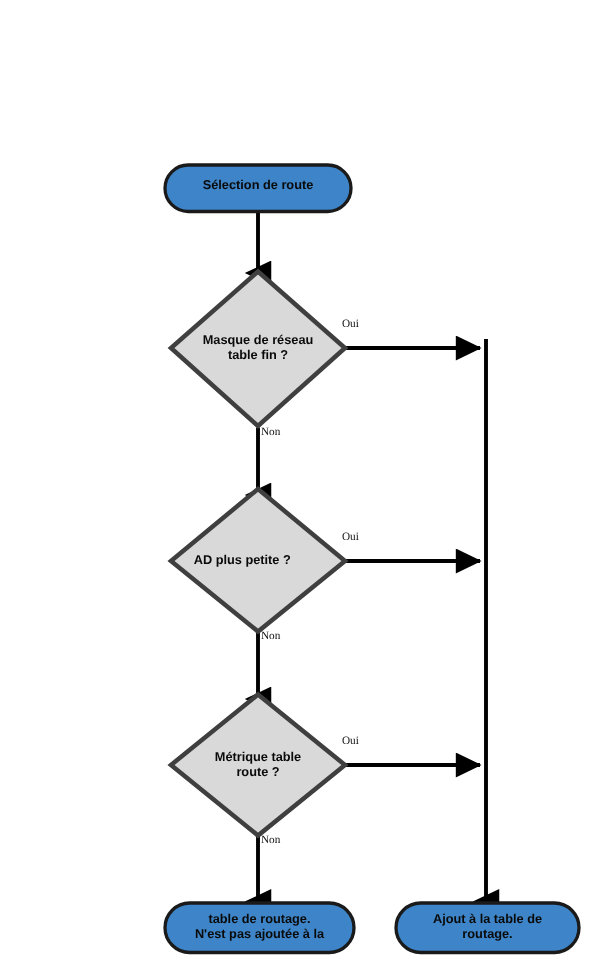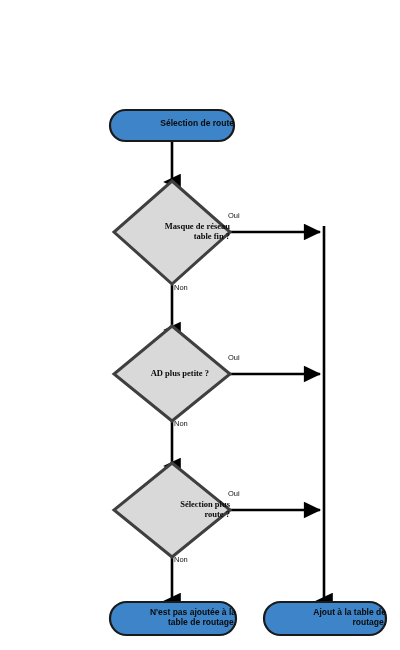--- a/index.html
+++ b/index.html
@@ -16,40 +16,40 @@
   }
   #flowchart-canvas {
     position: absolute;
     left: 0;
     top: 0;
     width: 400px;
     height: 650px;
   }
   .node-label {
     position: absolute;
-    text-align: right;
+    text-align: center;
     line-height: 1.15;
     pointer-events: none;
   }
   .terminal-label {
     font-size: 8.5px;
     color: #0a0a0a;
     font-weight: bold;
   }
   .decision-label {
     font-size: 8.5px;
     color: #0a0a0a;
     font-weight: bold;
-    font-family: Liberation Serif, serif;
   }
   .edge-label {
     position: absolute;
     font-size: 7.5px;
     color: #111111;
     white-space: nowrap;
+    font-family: Liberation Serif, serif;
   }
 </style>
 </head>
 <body>
 
 <div>
 
   <svg id="flowchart-canvas" viewBox="0 0 400 650" xmlns="http://www.w3.org/2000/svg">
     <defs>
       <marker id="arrow-down" markerWidth="10" markerHeight="10" refX="3.2" refY="5" orient="auto" markerUnits="strokeWidth">
@@ -102,27 +102,27 @@
   <div class="node-label decision-label" style="left:114px; top:222px; width:116px;">
     <div>Masque de réseau</div>
     <div>table fin ?</div>
   </div>
 
   <div class="node-label decision-label" style="left:114px; top:369px; width:95px;">
     <div>AD plus petite ?</div>
   </div>
 
   <div class="node-label decision-label" style="left:114px; top:500px; width:116px;">
-    <div>Sélection plus</div>
+    <div>Métrique table</div>
     <div>route ?</div>
   </div>
 
   <div class="node-label terminal-label" style="left:110px; top:608px; width:126px;">
+    <div>table de routage.</div>
     <div>N'est pas ajoutée à la</div>
-    <div>table de routage.</div>
   </div>
 
   <div class="node-label terminal-label" style="left:264px; top:608px; width:122px;">
     <div>Ajout à la table de</div>
     <div>routage.</div>
   </div>
 
   <span class="edge-label" style="left:228px; top:211px;">Oui</span>
 
   <span class="edge-label" style="left:174px; top:283px;">Non</span>

